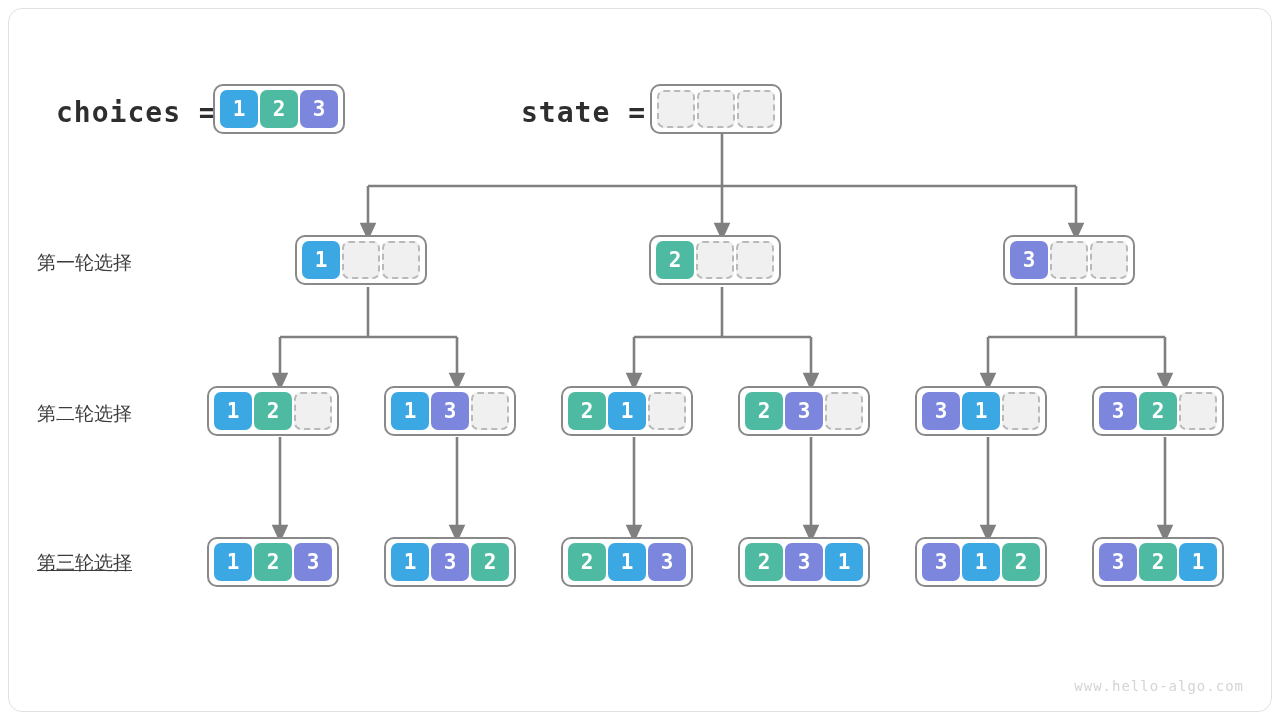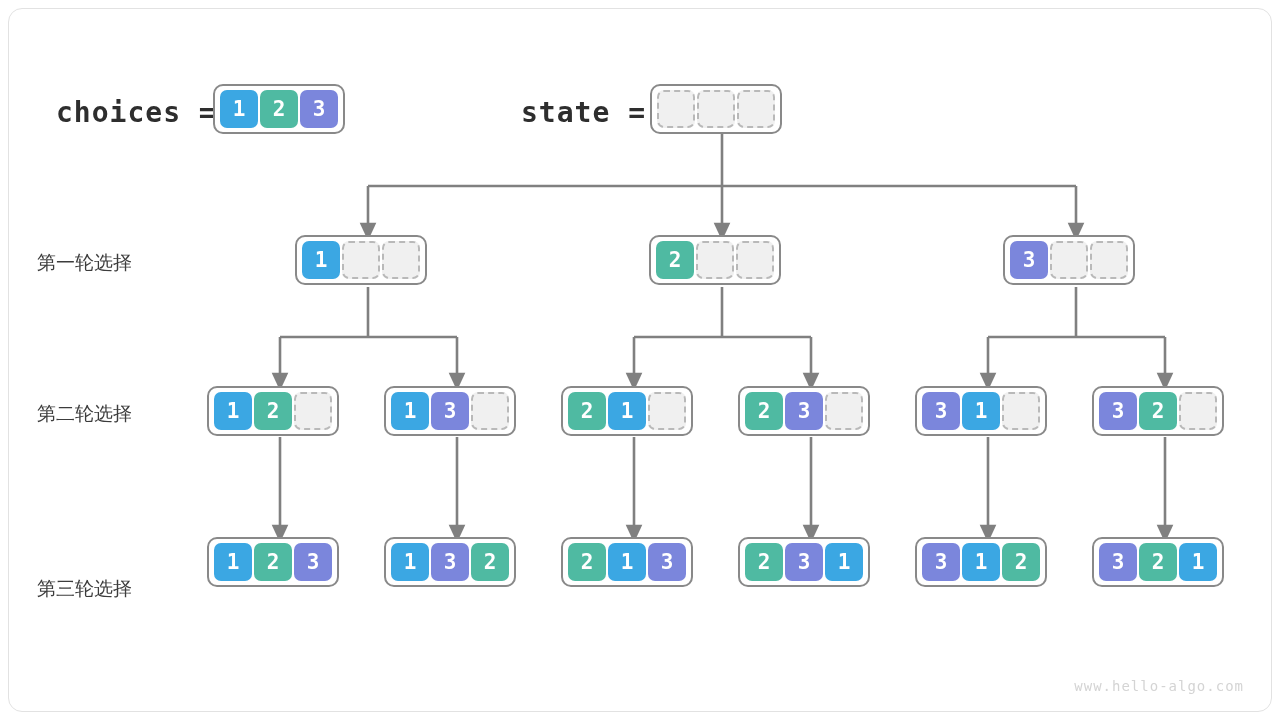--- a/index.html
+++ b/index.html
@@ -145,21 +145,21 @@
 
   <div class="mono-label" style="left:521px; top:96px;text-align:center;">state  =</div>
   <div class="array" id="legend-state" style="left:650px; top:84px;">
       <div class="cell empty"></div>
       <div class="cell empty"></div>
       <div class="cell empty"></div>
     </div>
 
   <div class="row-label" style="left:37px; top:250px;">第一轮选择</div>
   <div class="row-label" style="left:37px; top:401px;">第二轮选择</div>
-  <div class="row-label" style="left:37px; top:576px;">第三轮选择</div>
+  <div class="row-label" style="left:37px; top:550px;text-decoration:underline;">第三轮选择</div>
 
   <div id="nodes">
       <div class="array" style="left: 295px; top: 235px;">
         <div class="cell" style="background: rgb(59, 167, 227);">1</div>
         <div class="cell empty"></div>
         <div class="cell empty"></div>
       </div>
       <div class="array" style="left: 649px; top: 235px;">
         <div class="cell" style="background: rgb(79, 186, 162);">2</div>
         <div class="cell empty"></div>

